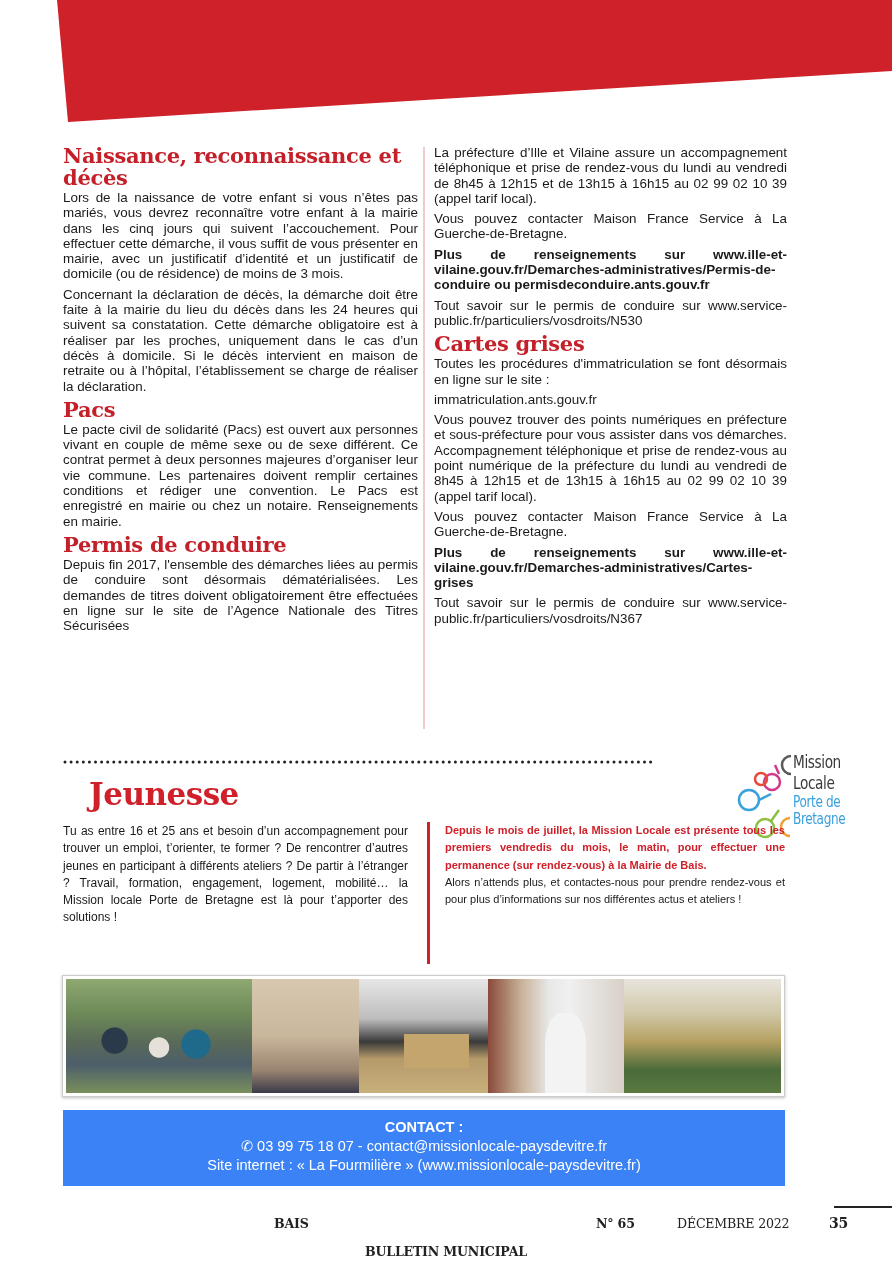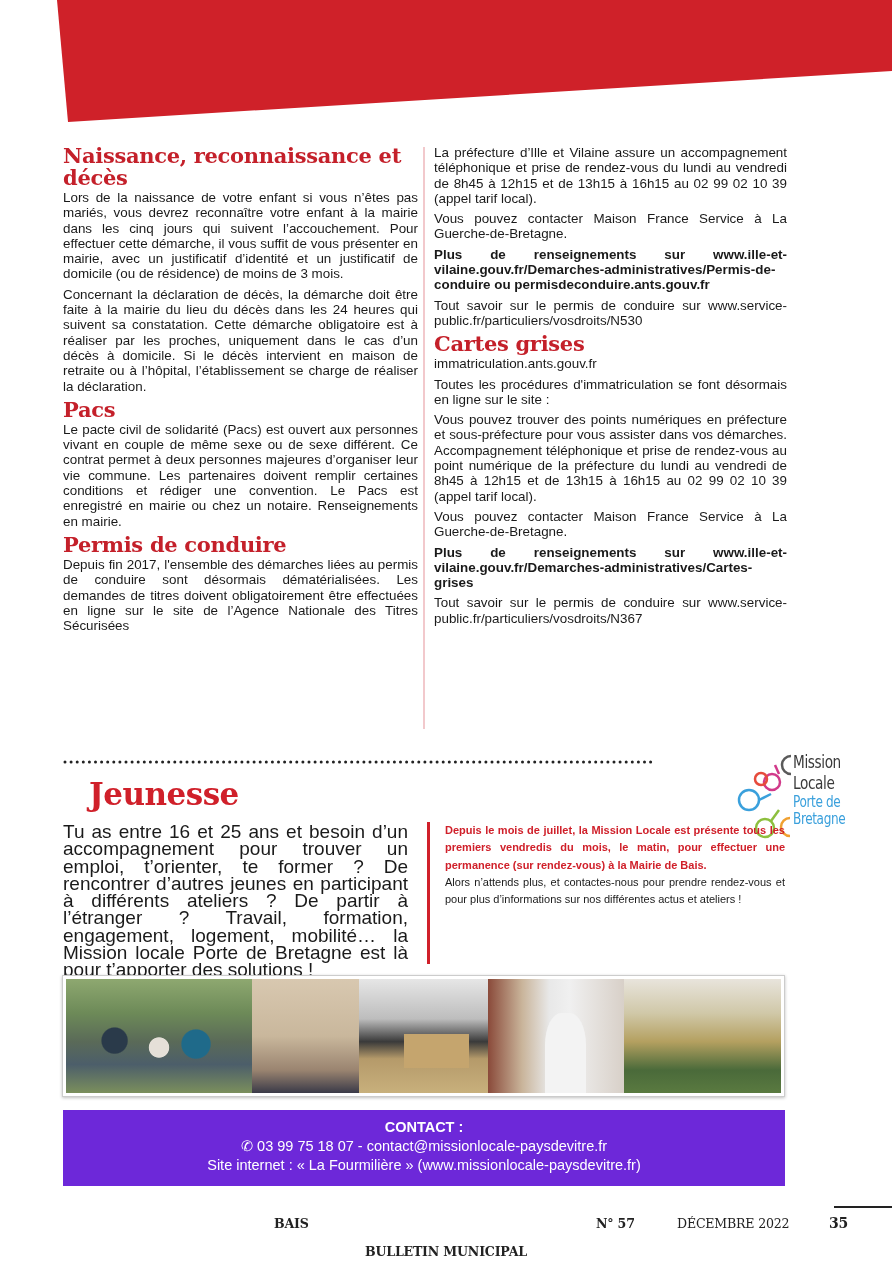--- a/index.html
+++ b/index.html
@@ -17,35 +17,35 @@
     font-family: "DejaVu Serif", serif; font-weight: bold; color: #c4202a;
     font-size: 21px; line-height: 22px; margin: 0 0 1px 0; letter-spacing: -0.3px;
   }
   .bold { font-weight: bold; }
   .red-bold { font-weight: bold; color: #d0202a; }
   .dots { position: absolute; left: 63px; top: 758px; width: 592px; height: 8px; }
   .jeunesse-title {
     position: absolute; left: 65px; top: 776px;
     font-family: "DejaVu Serif", serif; font-weight: bold; font-size: 31px; color: #d0202a; letter-spacing: -0.5px; margin-left: 24px;
   }
-  .j-left { left: 63px; top: 823px; width: 345px; font-size: 19px; line-height: 17.3px; }
+  .j-left { left: 63px; top: 823px; width: 345px; font-size: 12px; line-height: 17.3px; }
   .j-right { left: 445px; top: 822px; width: 340px; font-size: 11px; line-height: 17.3px; }
   .j-divider { position: absolute; left: 427px; top: 822px; width: 3px; height: 142px; background: #d0202a; }
   .logo { position: absolute; left: 735px; top: 750px; width: 140px; height: 100px; }
   .logo-text { position: absolute; left: 58px; top: 2px; font-family: "DejaVu Sans", sans-serif; font-size: 17.5px; line-height: 21px; letter-spacing: -0.5px; }
   .logo-text .d { color: #3a3a3a; display: block; transform: scaleX(0.78); transform-origin: left; }
   .logo-text .b { color: #3aa0dc; display: block; transform: scaleX(0.78); transform-origin: left; font-size: 15.5px; line-height: 17px; }
   .photo-strip {
     position: absolute; left: 62px; top: 975px; width: 723px; height: 122px;
     border: 1px solid #cccccc; box-shadow: 0 1px 3px rgba(0,0,0,0.25); background: #fff; padding: 3px; box-sizing: border-box;
     display: flex;
   }
   .photo { height: 100%; position: relative; overflow: hidden; }
   .contact-box {
-    position: absolute; left: 63px; top: 1110px; width: 722px; height: 76px; background: #6d28d9;
+    position: absolute; left: 63px; top: 1110px; width: 722px; height: 76px; background: #3b82f6;
     color: #ffffff; text-align: center; font-size: 14.5px; line-height: 19px; padding-top: 8px; box-sizing: border-box;
   }
   .contact-box .title { font-weight: bold; }
   .footer-rule { position: absolute; left: 834px; top: 1206px; width: 58px; height: 2px; background: #222; }
   .footer { position: absolute; top: 1216px; font-family: "DejaVu Serif", serif; font-size: 12.6px; color: #222; letter-spacing: -0.2px; }
   .footer.b { font-weight: bold; }
 </style>
 </head>
 <body>
 
@@ -64,22 +64,22 @@
 </div>
 
 <div class="col-divider"></div>
 
 <div class="col col-right">
   <p>La préfecture d’Ille et Vilaine assure un accompagnement téléphonique et prise de rendez-vous du lundi au vendredi de 8h45 à 12h15 et de 13h15 à 16h15 au 02 99 02 10 39 (appel tarif local).</p>
   <p>Vous pouvez contacter Maison France Service à La Guerche-de-Bretagne.</p>
   <p class="bold">Plus de renseignements sur www.ille-et-vilaine.gouv.fr/Demarches-administratives/Permis-de-conduire ou permisdeconduire.ants.gouv.fr</p>
   <p>Tout savoir sur le permis de conduire sur www.service-public.fr/particuliers/vosdroits/N530</p>
   <h2 class="sec">Cartes grises</h2>
+  <p>Toutes les procédures d'immatriculation se font désormais en ligne sur le site :</p>
   <p>immatriculation.ants.gouv.fr</p>
-  <p>Toutes les procédures d'immatriculation se font désormais en ligne sur le site :</p>
   <p>Vous pouvez trouver des points numériques en préfecture et sous-préfecture pour vous assister dans vos démarches. Accompagnement téléphonique et prise de rendez-vous au point numérique de la préfecture du lundi au vendredi de 8h45 à 12h15 et de 13h15 à 16h15 au 02 99 02 10 39 (appel tarif local).</p>
   <p>Vous pouvez contacter Maison France Service à La Guerche-de-Bretagne.</p>
   <p class="bold">Plus de renseignements sur www.ille-et-vilaine.gouv.fr/Demarches-administratives/Cartes-grises</p>
   <p>Tout savoir sur le permis de conduire sur www.service-public.fr/particuliers/vosdroits/N367</p>
 </div>
 
 <svg class="dots" viewBox="0 0 592 8">
   <line x1="2" y1="4" x2="590" y2="4" stroke="#222" stroke-width="3" stroke-linecap="round" stroke-dasharray="0 6.1"></line>
 </svg>
 
@@ -135,15 +135,15 @@
   <div>
     <span>✆ </span>
     <span>03 99 75 18 07 - contact@missionlocale-paysdevitre.fr</span>
   </div>
   <div>Site internet : « La Fourmilière » (www.missionlocale-paysdevitre.fr)</div>
 </div>
 
 <div class="footer-rule"></div>
 <div class="footer b" style="left:274px;">BAIS</div>
 <div class="footer b" style="left:365px;margin-top:28px;">BULLETIN MUNICIPAL</div>
-<div class="footer b" style="left:596px;">N° 57</div>
+<div class="footer b" style="left:596px;">N° 65</div>
 <div class="footer" style="left:677px;">DÉCEMBRE 2022</div>
 <div class="footer b" style="left:829px;font-size:14px;top:1215px;">35</div>
 
 </body></html>

